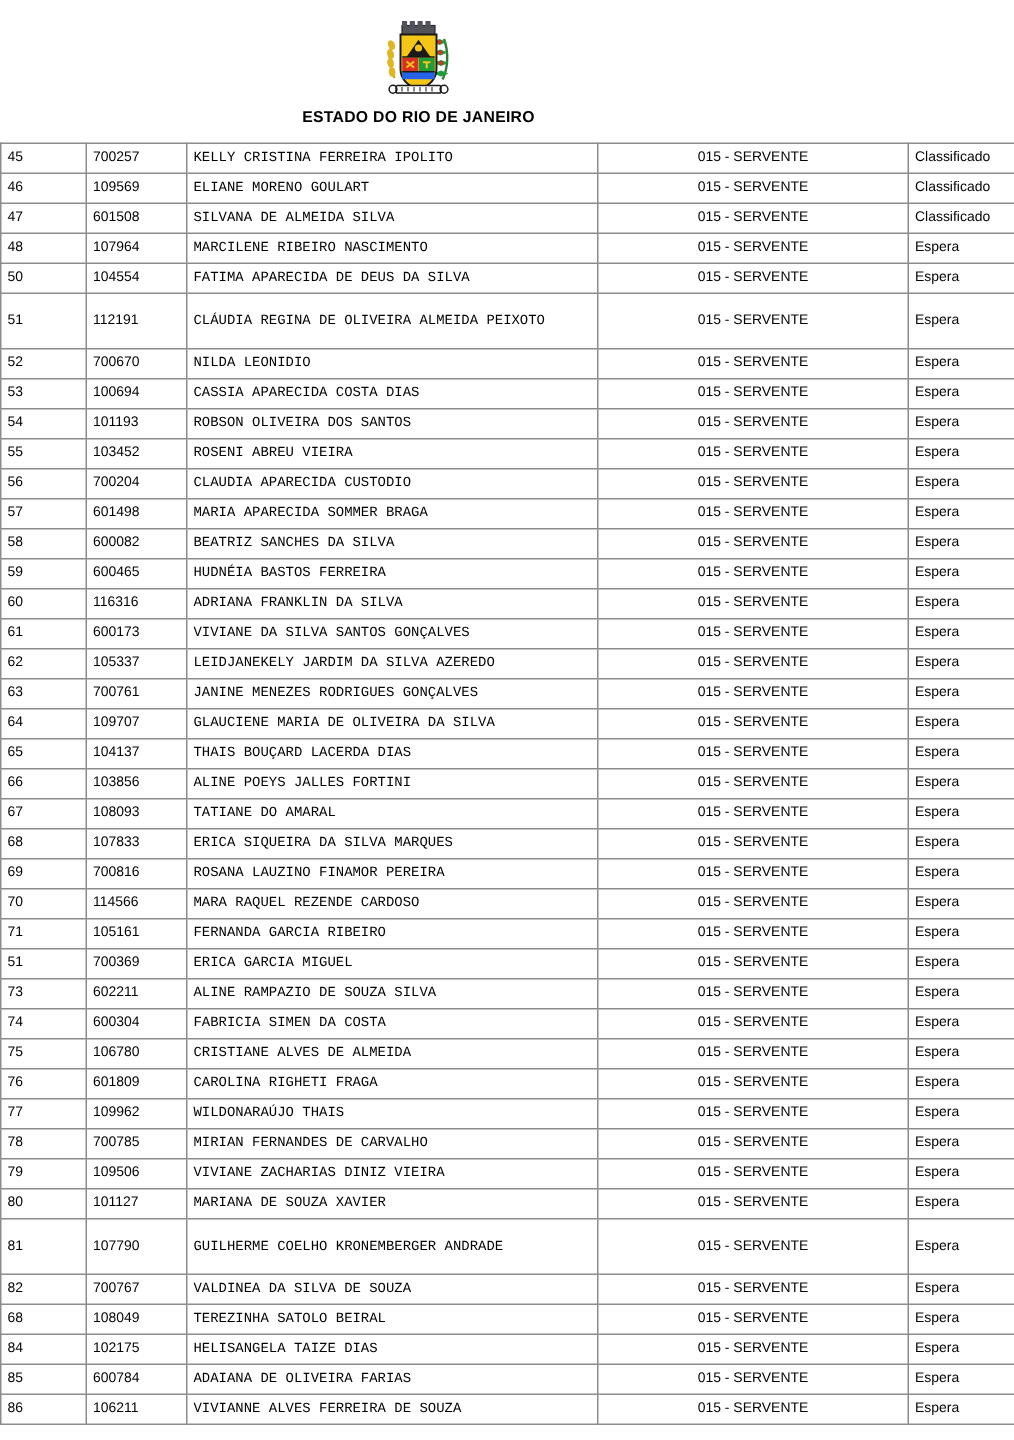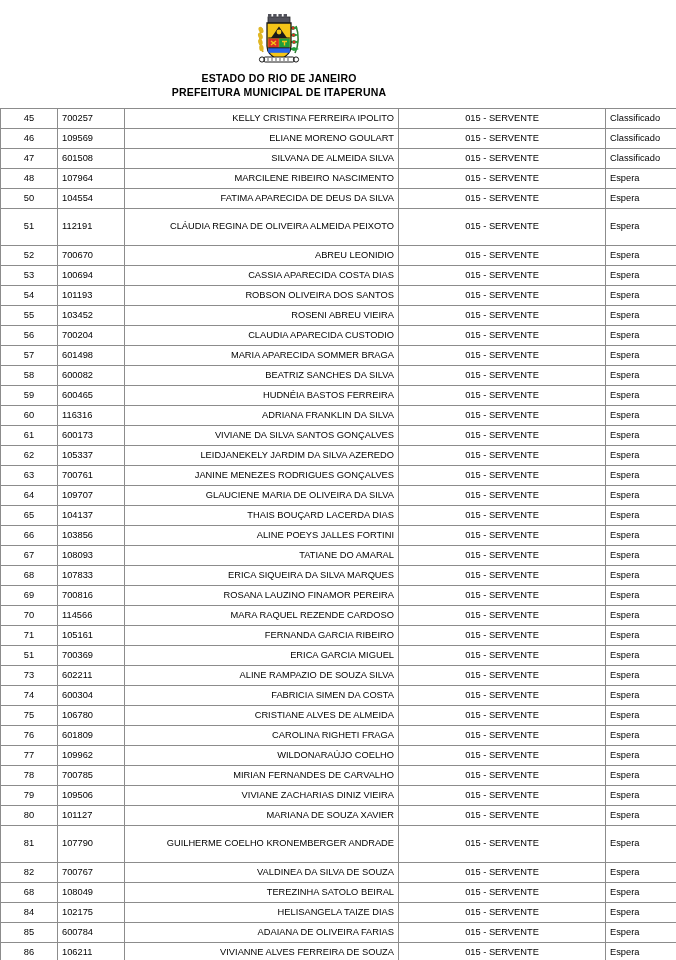--- a/index.html
+++ b/index.html
@@ -60,29 +60,29 @@
     font-size: 9.3px;
     line-height: 11.5px;
     padding: 2px 4px;
     vertical-align: middle;
     word-wrap: break-word;
     overflow-wrap: break-word;
     height: 15px;
   }
   td.c-rank {
     width: 48px;
-    text-align: center;
   }
   td.c-reg {
     width: 58px;
     padding-right: 5px;
   }
   td.c-name {
     width: 265px;
-    text-align: right;
+    text-align: left;
+    font-family: Liberation Mono, monospace;
   }
   td.c-role {
     width: 198px;
     text-align: center;
     padding-left: 6px;
   }
   td.c-status {
     width: 79px;
     text-align: left;
     padding-left: 6px;
@@ -151,21 +151,20 @@
         <path d="M27 46 v3"></path>
           <path d="M31 46 v3"></path>
           <path d="M35 46 v3"></path>
       </g>
       <circle cx="9" cy="47.5" r="2.6" fill="none" stroke="#1a1a1a" stroke-width="1"></circle>
       <circle cx="43" cy="47.5" r="2.6" fill="none" stroke="#1a1a1a" stroke-width="1"></circle>
     </svg>
 
     <div class="header-lines">
       <div class="header-line">ESTADO DO RIO DE JANEIRO</div>
-      <div class="header-line">PREFEITURA MUNICIPAL DE ITAPERUNA</div>
     </div>
   </div>
 
   <div class="table-wrap">
     <table class="roster">
       <tbody>
           <tr>
             <td class="c-rank">45</td>
             <td class="c-reg">700257</td>
             <td class="c-name">KELLY CRISTINA FERREIRA IPOLITO</td>
@@ -203,21 +202,21 @@
           <tr class="two-line">
             <td class="c-rank">51</td>
             <td class="c-reg">112191</td>
             <td class="c-name">CLÁUDIA REGINA DE OLIVEIRA ALMEIDA PEIXOTO</td>
             <td class="c-role">015 - SERVENTE</td>
             <td class="c-status">Espera</td>
           </tr>
           <tr>
             <td class="c-rank">52</td>
             <td class="c-reg">700670</td>
-            <td class="c-name">ABREU LEONIDIO</td>
+            <td class="c-name">NILDA LEONIDIO</td>
             <td class="c-role">015 - SERVENTE</td>
             <td class="c-status">Espera</td>
           </tr>
           <tr>
             <td class="c-rank">53</td>
             <td class="c-reg">100694</td>
             <td class="c-name">CASSIA APARECIDA COSTA DIAS</td>
             <td class="c-role">015 - SERVENTE</td>
             <td class="c-status">Espera</td>
           </tr>
@@ -378,21 +377,21 @@
           <tr>
             <td class="c-rank">76</td>
             <td class="c-reg">601809</td>
             <td class="c-name">CAROLINA RIGHETI FRAGA</td>
             <td class="c-role">015 - SERVENTE</td>
             <td class="c-status">Espera</td>
           </tr>
           <tr>
             <td class="c-rank">77</td>
             <td class="c-reg">109962</td>
-            <td class="c-name">WILDONARAÚJO COELHO</td>
+            <td class="c-name">WILDONARAÚJO THAIS</td>
             <td class="c-role">015 - SERVENTE</td>
             <td class="c-status">Espera</td>
           </tr>
           <tr>
             <td class="c-rank">78</td>
             <td class="c-reg">700785</td>
             <td class="c-name">MIRIAN FERNANDES DE CARVALHO</td>
             <td class="c-role">015 - SERVENTE</td>
             <td class="c-status">Espera</td>
           </tr>

